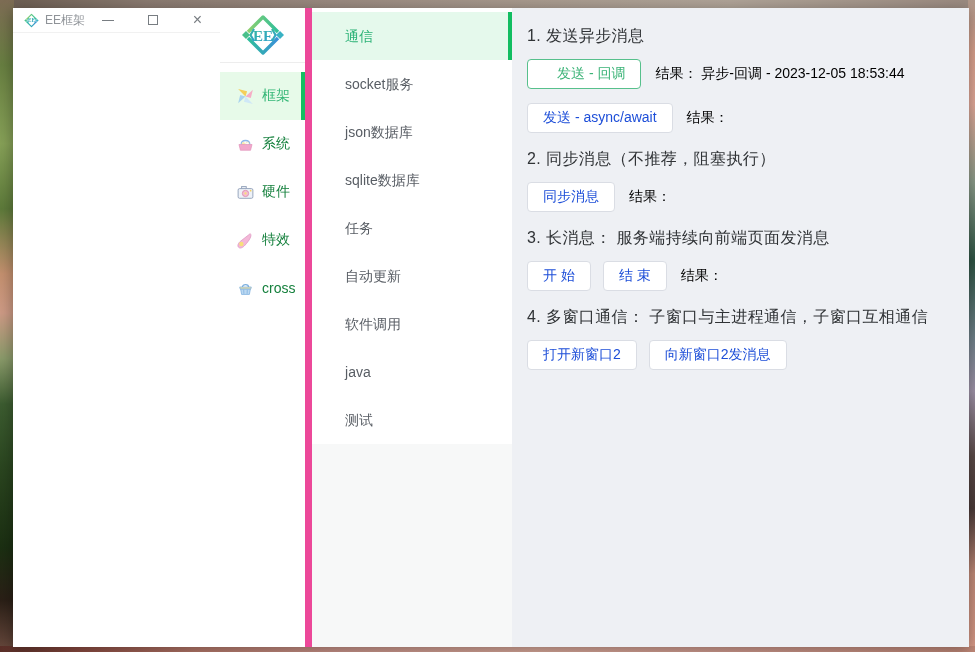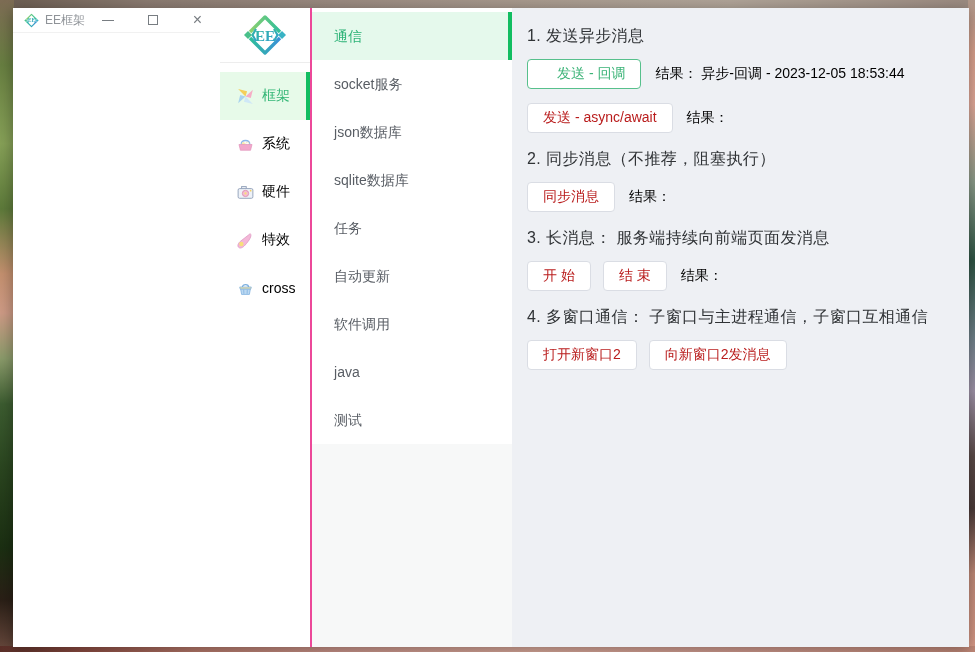--- a/index.html
+++ b/index.html
@@ -30,46 +30,46 @@
   .ctrl { width:45px; height:100%; display:flex; align-items:center;
     justify-content:center; cursor:pointer; color:#787d82; }
   .ic-min { width:12px; height:0; border-top:1px solid #787d82; }
   .ic-max { width:10px; height:10px; border:1px solid #787d82; }
   .ic-close { font-size:16px; line-height:10px; color:#787d82; }
 
   
   .body-row { flex:1; display:flex; min-height:0; }
 
   
-  .sidebar { flex:none; width:92px; background:#fff; border-right:2px solid #ec4899; }
+  .sidebar { flex:none; width:92px; background:#fff; border-right:7px solid #ec4899; }
   .logo-cell { height:55px; display:flex; align-items:center; justify-content:center;
     border-bottom:1px solid #ededed; }
   .nav-items { padding-top:9px; }
   .nav-item { position:relative; height:48px; display:flex; align-items:center;
-    padding-left:16px; gap:7px; font-size:14px; color:#000000; cursor:pointer; }
+    padding-left:16px; gap:7px; font-size:14px; color:#15803d; cursor:pointer; }
   .nav-item .icon { width:19px; height:19px; flex:none; }
   .nav-item.selected { background:#e7fae9; color:#35b777; }
   .sel-bar { position:absolute; right:0; top:0; bottom:0; width:4px; background:#12bd61; }
 
   
   .menu { flex:none; width:200px; background:#f7f8f8; }
   .menu-list { background:#fff; padding-top:4px; }
-  .menu-item { position:relative; height:48px; line-height:48px; padding-left:22px;
+  .menu-item { position:relative; height:48px; line-height:48px; padding-left:33px;
     font-size:14px; color:#585d64; cursor:pointer; }
   .menu-item.selected { background:#e5f9ec; color:#2eb378; }
 
   
   .main { flex:1; background:#eef0f4; padding:17px 18px 0 15px; overflow:hidden; }
   .section-heading { font-size:16px; font-weight:400; color:#303336;
     line-height:21px; margin:15px 0 13px; letter-spacing:.4px; }
   .section:first-child .section-heading { margin-top:0; }
   .btn-row { display:flex; align-items:center; gap:12px; margin-bottom:14px; }
   .btn { height:30px; padding:0 15px; display:inline-flex; align-items:center;
     background:#fff; border:1px solid #dadde4; border-radius:4px;
-    font-size:14px; color:#b91c1c; cursor:pointer; white-space:pre; }
+    font-size:14px; color:#1d4ed8; cursor:pointer; white-space:pre; }
   .btn.success { color:#3bb377; border-color:#57c08c;padding-left:29px; }
   .result { font-size:14px; color:#000000; white-space:pre; margin-left:2px; }
 </style>
 </head>
 <body>
 
 <svg width="0" height="0" style="position:absolute">
   <defs>
     <linearGradient id="gTop" x1="0" y1="0" x2="1" y2="0">
       <stop offset="0" stop-color="#8ed06e"></stop>

